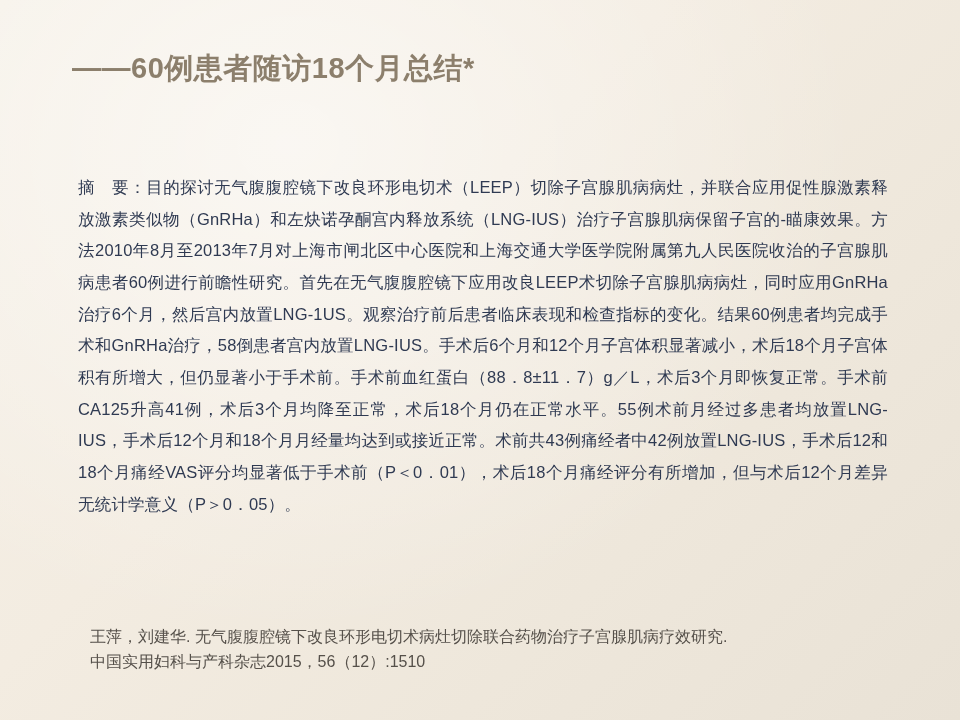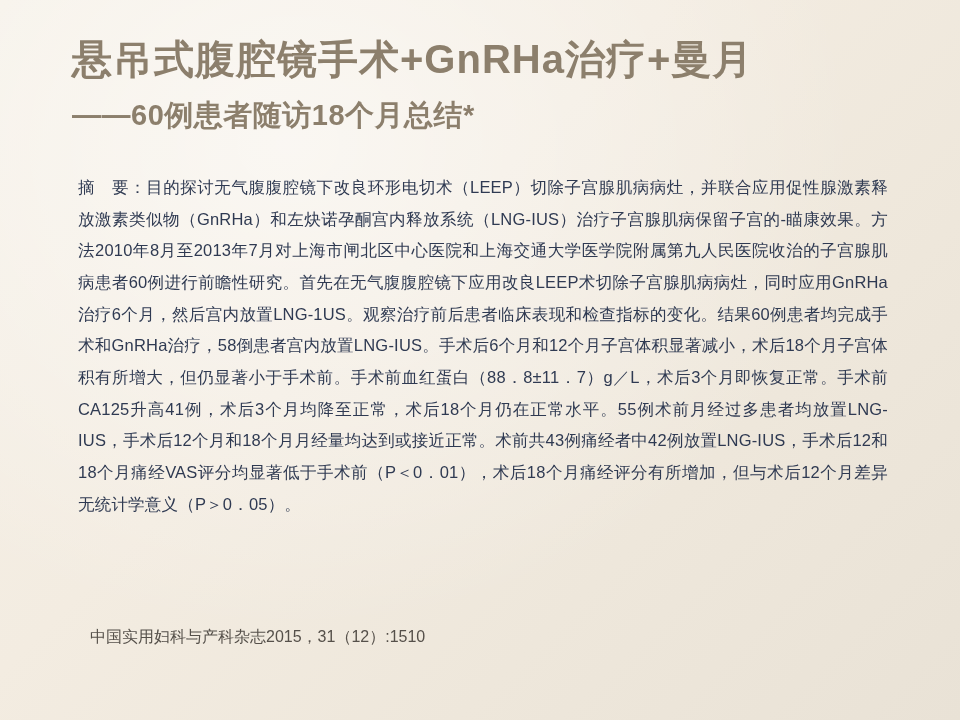--- a/index.html
+++ b/index.html
@@ -84,24 +84,24 @@
   .citation div {
     white-space: nowrap;
   }
 </style>
 </head>
 <body>
 
 <div class="slide">
 
   <div class="title-block">
-    <div class="title-line1">悬吊式腹腔镜手术+GnRHa治疗+曼月</div>
     <div class="title-line2">——60例患者随访18个月总结*</div>
   </div>
 
   <div class="abstract">摘　要：目的探讨无气腹腹腔镜下改良环形电切术（LEEP）切除子宫腺肌病病灶，并联合应用促性腺激素释放激素类似物（GnRHa）和左炔诺孕酮宫内释放系统（LNG-IUS）治疗子宫腺肌病保留子宫的-瞄康效果。方法2010年8月至2013年7月对上海市闸北区中心医院和上海交通大学医学院附属第九人民医院收治的子宫腺肌病患者60例进行前瞻性研究。首先在无气腹腹腔镜下应用改良LEEP术切除子宫腺肌病病灶，同时应用GnRHa治疗6个月，然后宫内放置LNG-1US。观察治疗前后患者临床表现和检查指标的变化。结果60例患者均完成手术和GnRHa治疗，58倒患者宫内放置LNG-IUS。手术后6个月和12个月子宫体积显著减小，术后18个月子宫体积有所增大，但仍显著小于手术前。手术前血红蛋白（88．8±11．7）g／L，术后3个月即恢复正常。手术前CA125升高41例，术后3个月均降至正常，术后18个月仍在正常水平。55例术前月经过多患者均放置LNG-IUS，手术后12个月和18个月月经量均达到或接近正常。术前共43例痛经者中42例放置LNG-IUS，手术后12和18个月痛经VAS评分均显著低于手术前（P＜0．01），术后18个月痛经评分有所增加，但与术后12个月差异无统计学意义（P＞0．05）。</div>
 
 
   <div class="citation">
-    <div>中国实用妇科与产科杂志2015，31（12）:1510</div>
+    <div>王萍，刘建华. 无气腹腹腔镜下改良环形电切术病灶切除联合药物治疗子宫腺肌病疗效研究.</div>
+    <div>中国实用妇科与产科杂志2015，56（12）:1510</div>
   </div>
 
 </div>
 
 </body></html>

